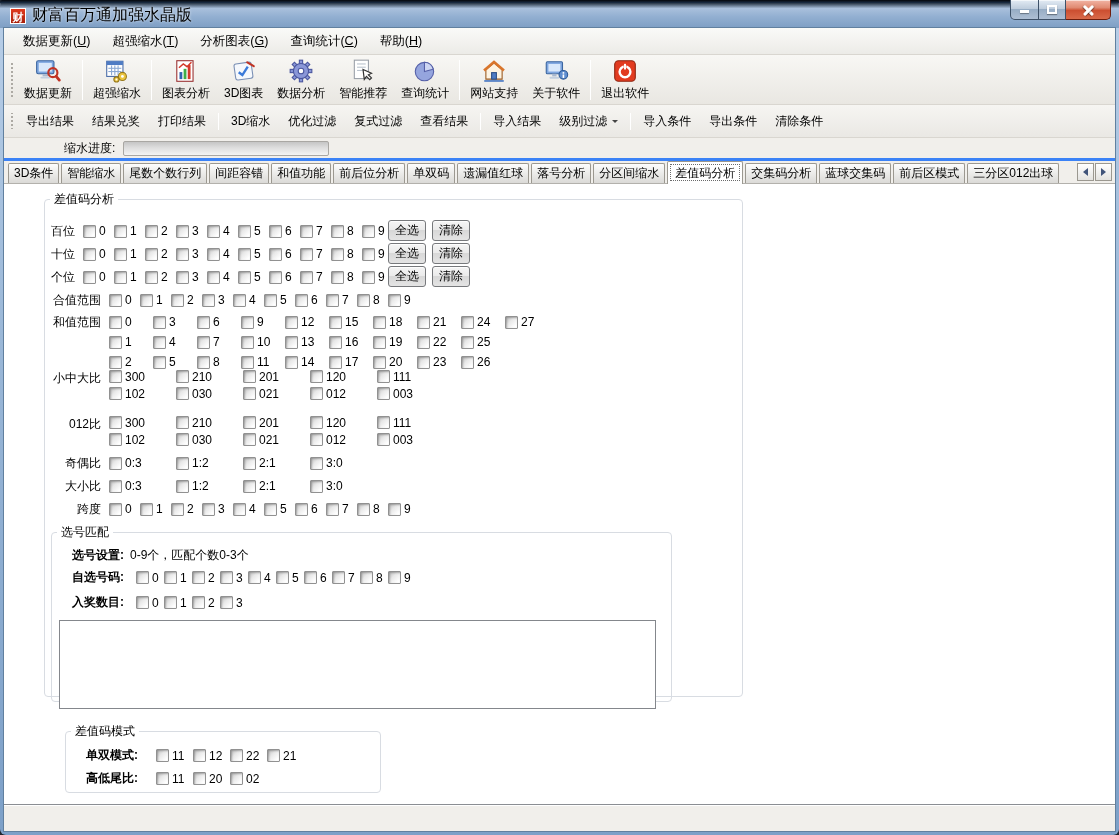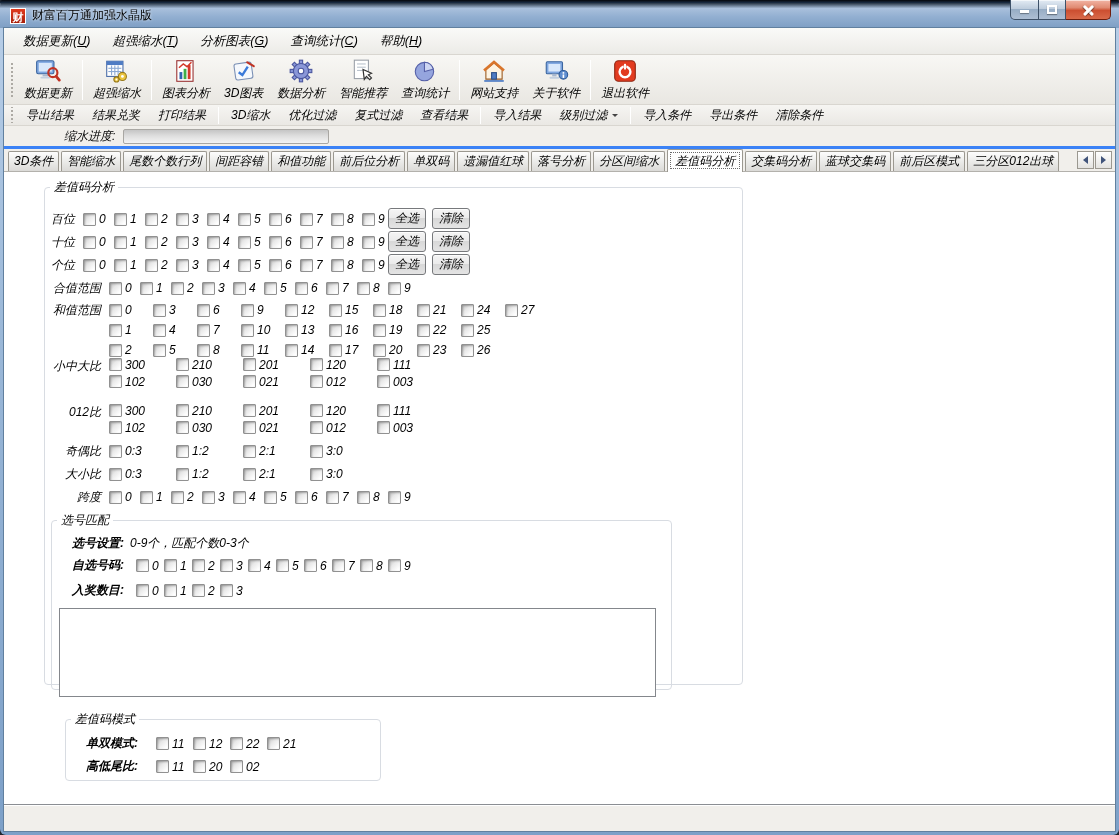--- a/index.html
+++ b/index.html
@@ -2,44 +2,44 @@
 <html><head>
 <meta charset="utf-8">
 <style>
 *{box-sizing:border-box;margin:0;padding:0;}
 html,body{width:1119px;height:835px;overflow:hidden;}
 body{font-family:"Liberation Sans","DejaVu Sans",sans-serif;font-size:12px;color:#000;background:#20262e;}
 .window{position:absolute;inset:0;border-radius:6px;background:linear-gradient(180deg,#b9cfe8 0%,#9bb8d8 40%,#7da0c8 100%);box-shadow:inset 0 0 0 1px #4b6k;}
 .titlebar{position:relative;height:28px;display:flex;align-items:center;padding:3px 0 0 10px;border-radius:6px 6px 0 0;background:linear-gradient(180deg,#0a0f16 0%,#13202e 8%,#a9c0dc 30%,#92afd1 60%,#7e9ec4 100%);}
 .titlebar::before{content:'';position:absolute;top:0;left:0;right:0;height:3px;background:linear-gradient(#04060a,#1c3049);border-radius:6px 6px 0 0;}
 .app-icon{width:16px;height:16px;background:linear-gradient(#e23b20,#a81f0a);color:#fff;font-weight:bold;font-size:11px;line-height:16px;text-align:center;border:1px solid #fff;margin-right:6px;flex:none;}
-.title-text{font-size:12px;color:#000;text-shadow:0 0 3px rgba(255,255,255,.8);}
+.title-text{font-size:16px;color:#000;text-shadow:0 0 3px rgba(255,255,255,.8);}
 .win-controls{position:absolute;right:8px;top:0;display:flex;}
 .wc{height:20px;border:1px solid #3e5168;border-top:none;position:relative;box-shadow:inset 0 1px 0 rgba(255,255,255,.6);}
 .wc.min{width:29px;border-radius:0 0 0 5px;background:linear-gradient(#e3ebf4,#bfcddd 45%,#97adc5 50%,#aebfd4);}
 .wc.max{width:27px;border-left:none;background:linear-gradient(#e3ebf4,#bfcddd 45%,#97adc5 50%,#aebfd4);}
 .wc.close{width:45px;border-left:none;border-radius:0 0 5px 0;border-color:#6e1d0c;background:linear-gradient(#f2b5a5,#e08a72 40%,#cc4f31 55%,#d96a4a);}
 .glyph-min{position:absolute;left:9px;right:9px;bottom:6px;height:3px;background:#fff;box-shadow:0 1px 1px rgba(0,0,0,.35);}
 .glyph-max{position:absolute;left:8px;top:5px;width:10px;height:9px;border:2px solid #fff;box-shadow:0 1px 1px rgba(0,0,0,.35);}
 .glyph-x1,.glyph-x2{position:absolute;left:16px;top:9px;width:13px;height:2.6px;background:#fff;border-radius:1px;box-shadow:0 1px 1px rgba(0,0,0,.4);}
 .glyph-x1{transform:rotate(45deg);}
 .glyph-x2{transform:rotate(-45deg);}
-.client{position:absolute;left:4px;right:4px;top:28px;bottom:4px;background:#f1efeb;display:flex;flex-direction:column;outline:1px solid #61809f;font-style:italic;}
+.client{position:absolute;left:4px;right:4px;top:28px;bottom:4px;background:#f1efeb;display:flex;flex-direction:column;outline:1px solid #61809f;}
 .menubar{height:27px;display:flex;align-items:center;padding-left:8px;border-bottom:1px solid #d9d6d0;background:linear-gradient(#fafaf8,#ecebe7);}
 .menu-item{padding:5px 11px;font-size:12.5px;cursor:default;}
 .toolbar1{height:50px;display:flex;align-items:center;padding-left:3px;border-bottom:1px solid #d9d6d0;background:linear-gradient(#f8f7f4,#e9e7e2);}
 .grip{width:4px;height:38px;margin:0 3px;background-image:radial-gradient(circle,#adaaa4 1px,transparent 1.3px);background-size:4px 4px;background-position:center;}
 .grip2{height:16px;}
 .tb1-item{display:flex;flex-direction:column;align-items:center;padding:1px 7px;cursor:default;}
 .tb1-icon{width:26px;height:26px;}
 .tb1-icon svg{width:26px;height:26px;display:block;}
 .tb1-label{font-size:12px;margin-top:1px;white-space:nowrap;}
 .vsep{width:1px;height:40px;background:#ccc9c4;border-right:1px solid #fff;margin:0 3px;flex:none;}
 .vsep.short{height:17px;}
-.toolbar2{height:21px;display:flex;align-items:center;padding-left:3px;border-bottom:1px solid #d9d6d0;background:linear-gradient(#f6f5f2,#eae8e4);}
+.toolbar2{height:33px;display:flex;align-items:center;padding-left:3px;border-bottom:1px solid #d9d6d0;background:linear-gradient(#f6f5f2,#eae8e4);}
 .tb2-item{display:flex;align-items:center;padding:4px 9px;font-size:12px;white-space:nowrap;cursor:default;}
 .dd-arrow{width:0;height:0;border:3.5px solid transparent;border-top-color:#444;margin:4px 0 0 5px;}
 .progress-row{height:23px;display:flex;align-items:center;padding-left:60px;border-bottom:3px solid #3b82f6;background:#f1efeb;}
 .progress-label{margin-right:8px;}
 .progress-bar{width:206px;height:15px;border:1px solid #a9a7a3;border-radius:2px;background:linear-gradient(#c5c5c5,#dedede 45%,#f4f4f4);overflow:hidden;}
 .progress-fill{height:100%;background:linear-gradient(#8fd08f,#4caf50);}
 .tabbar{height:23px;display:flex;align-items:flex-end;padding-left:4px;background:#f1efeb;position:relative;border-bottom:1px solid #b3b1ac;}
 .tab{height:20px;padding:0 5px;display:flex;align-items:center;font-size:12px;white-space:nowrap;background:linear-gradient(#fdfdfd,#ededeb 45%,#dbdad7);border:1px solid #9b9890;border-bottom:none;border-radius:2px 2px 0 0;margin-right:2px;cursor:default;}
 .tab.active{background:#fff;height:23px;margin-bottom:-1px;position:relative;z-index:2;padding:0 7px;}
 .tab.active::after{content:'';position:absolute;inset:2px 2px 3px 2px;border:1px dotted #6b6b6b;}

